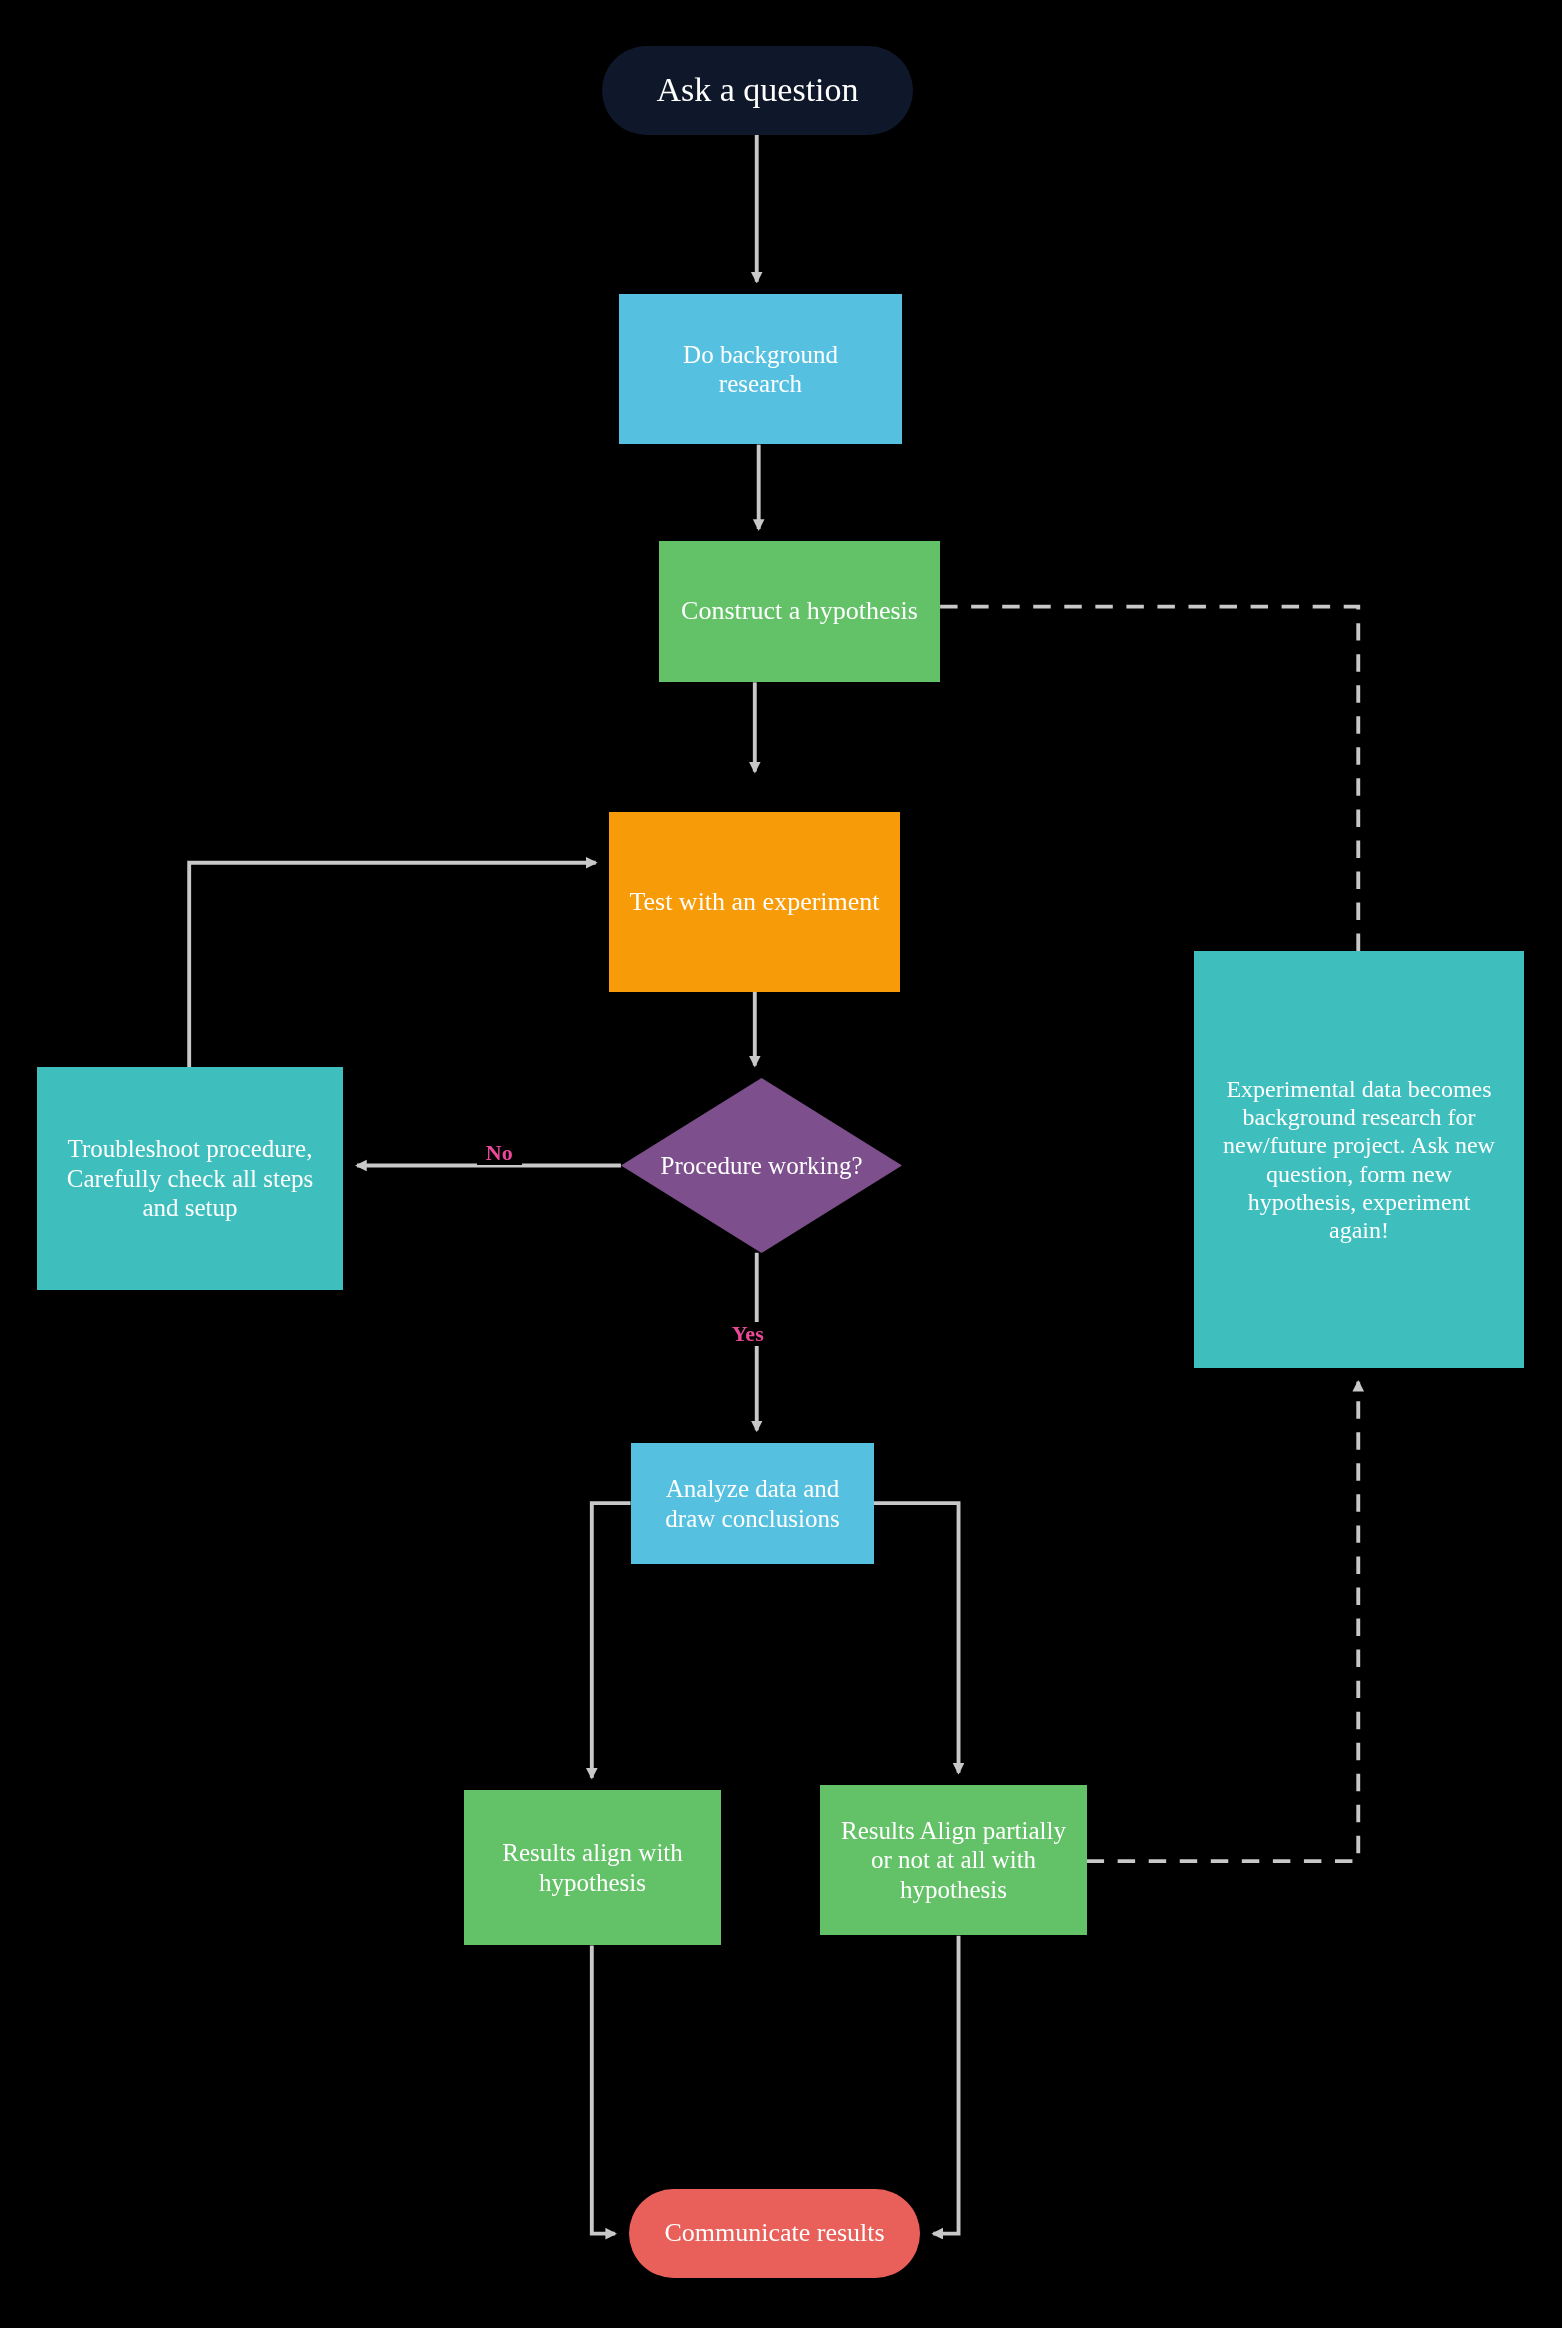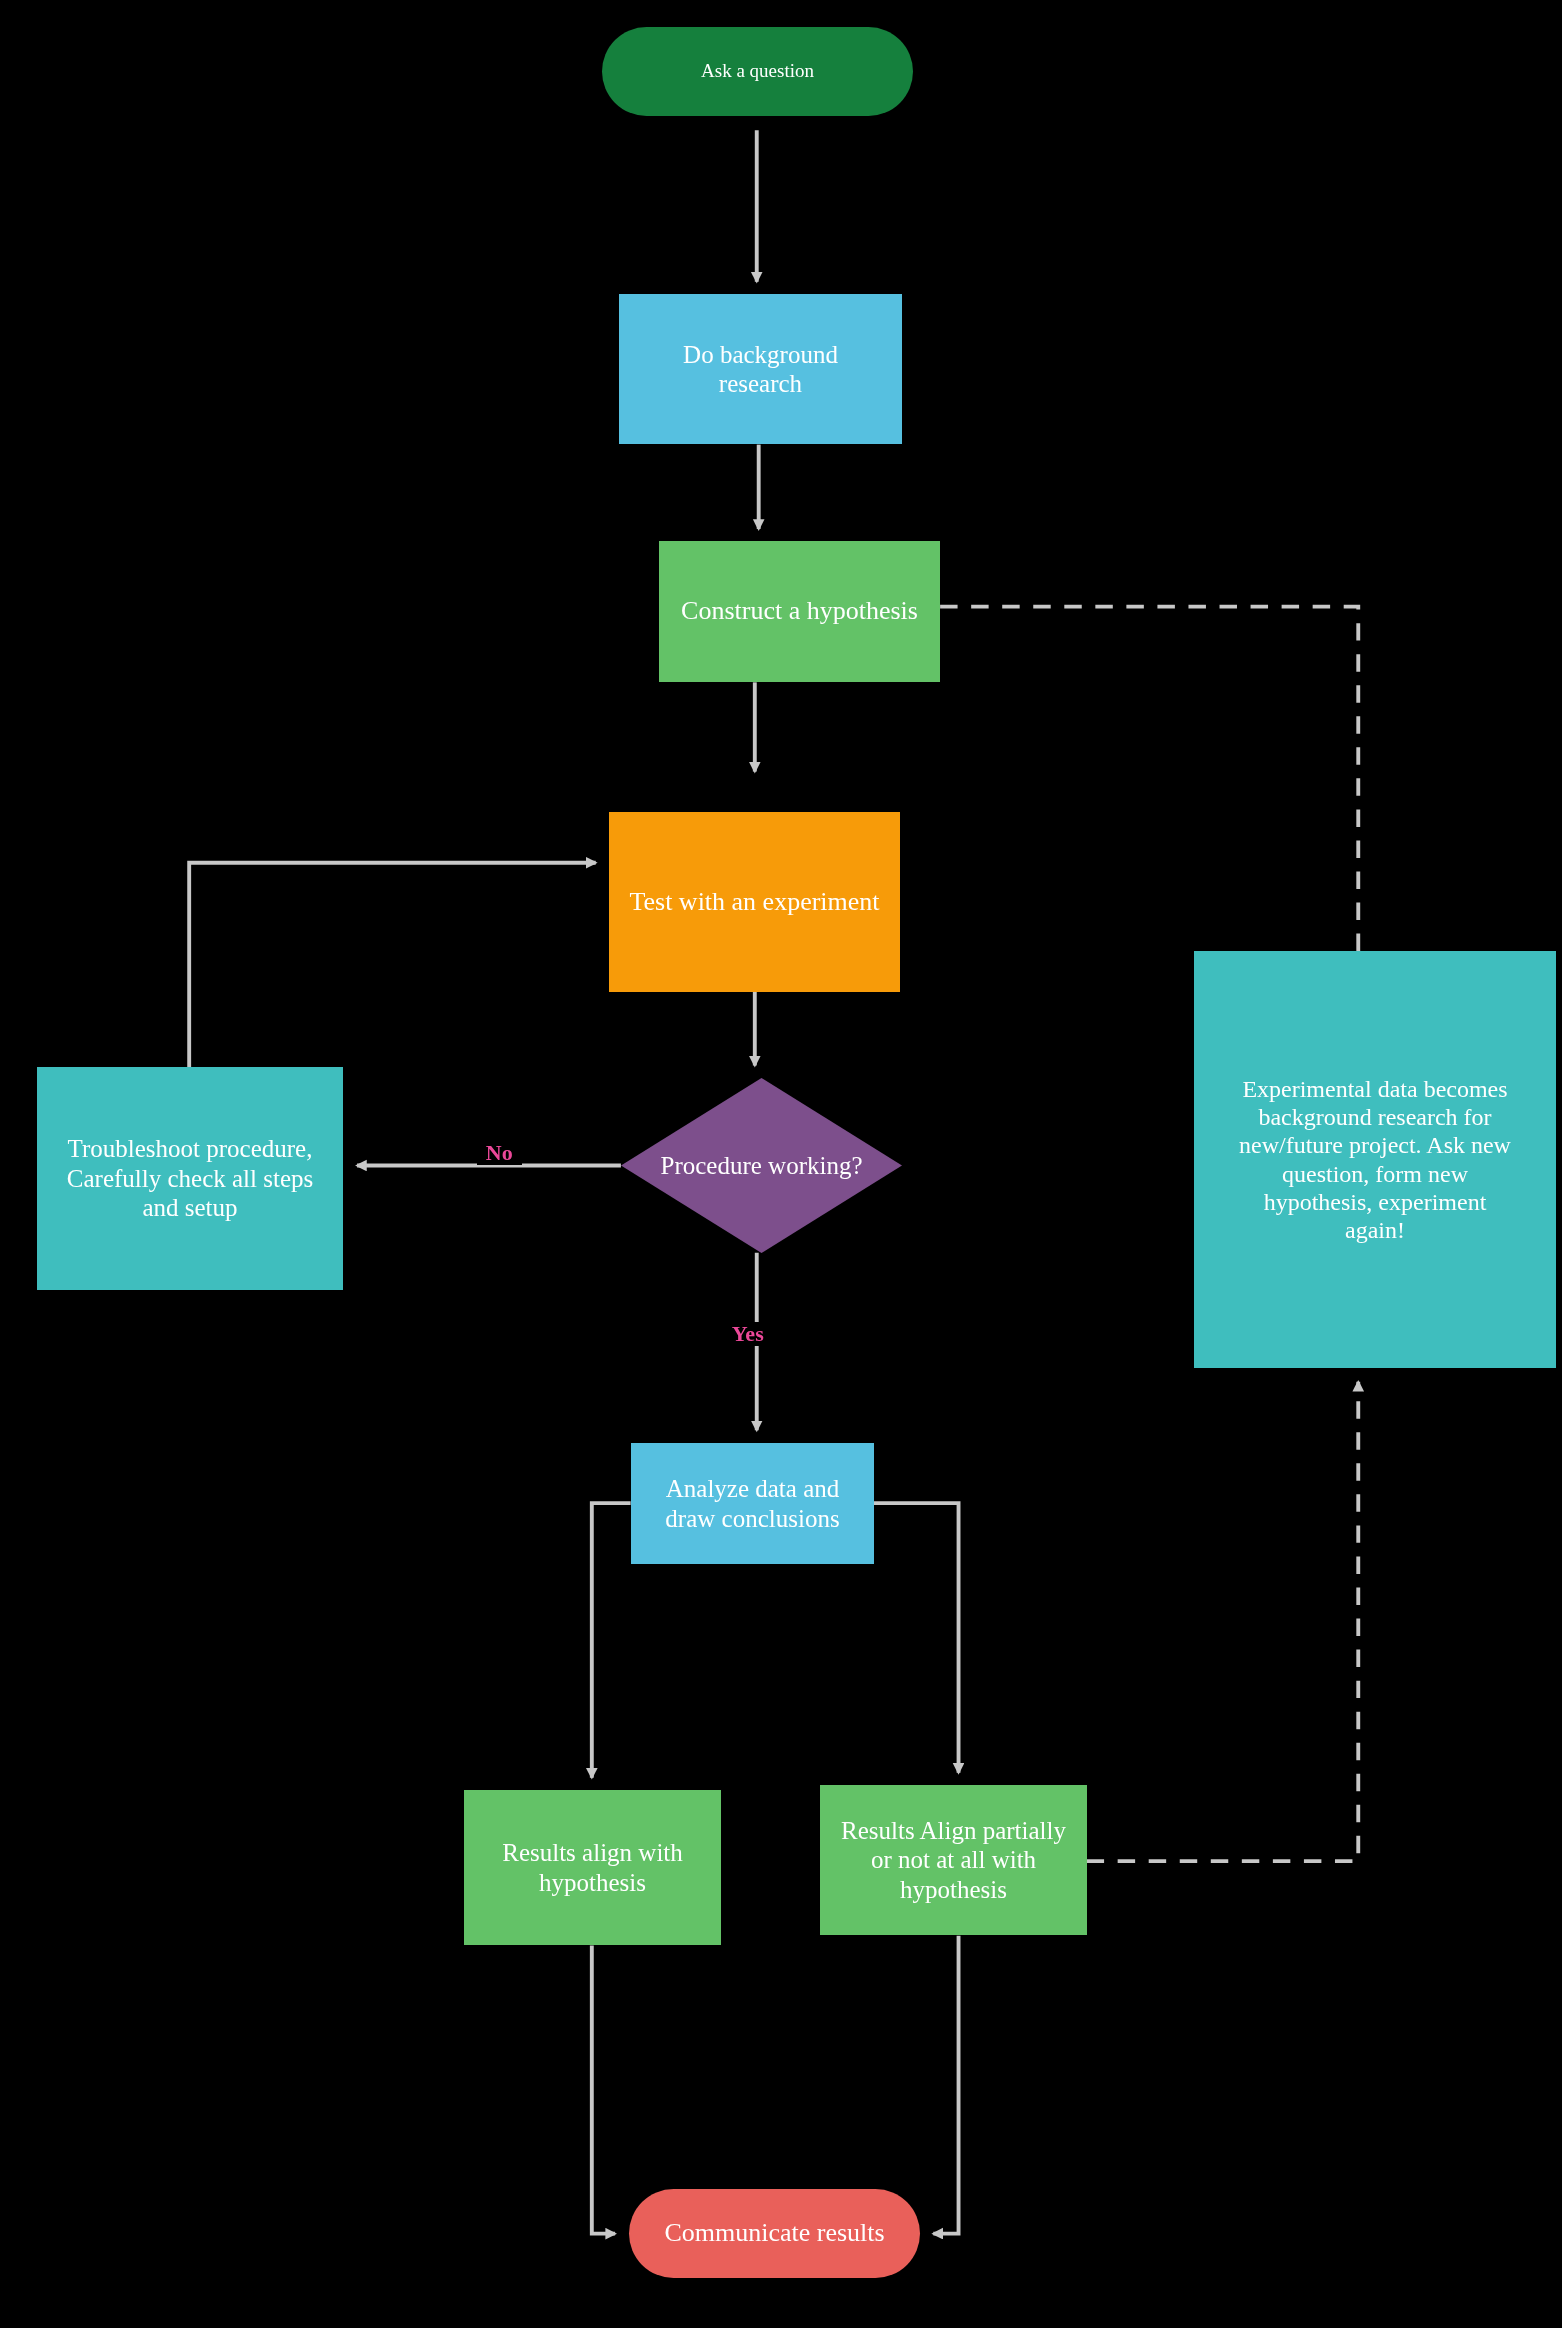--- a/index.html
+++ b/index.html
@@ -127,21 +127,21 @@
 
     <g>
       <path d="M1120,1918 L1400,1918 L1400,1424" stroke="#c8c8c8" stroke-width="4" fill="none" stroke-dasharray="18,14" marker-end="url(#arrow)"></path>
     </g>
 
     <g>
       <path d="M1400,980 L1400,625 L935,625" stroke="#c8c8c8" stroke-width="4" fill="none" stroke-dasharray="18,14" marker-end="url(#arrow)"></path>
     </g>
   </svg>
 
-  <div class="node n-stadium" style="left:602px; top:27px; width:311px; height:89px; background:#15803d; font-size:19px;">
+  <div class="node n-stadium" style="left:602px; top:46px; width:311px; height:89px; background:#0f172a; font-size:34px;">
     <span class="label">Ask a question</span>
   </div>
 
   <div class="node n-rect" style="left:619px; top:294px; width:283px; height:150px; background:#56c0e0; font-size:25px;">
     <span class="label">Do background
 research</span>
   </div>
 
   <div class="node n-rect" style="left:611px; top:541px; width:281px; height:141px; background:#63c267; font-size:26px;margin-left:48px;">
     <span class="label">Construct a hypothesis</span>
@@ -157,21 +157,21 @@
     </svg>
     <span class="label">Procedure working?</span>
   </div>
 
   <div class="node n-rect" style="left:37px; top:1067px; width:306px; height:223px; background:#3fbebe; font-size:25px;">
     <span class="label">Troubleshoot procedure,
 Carefully check all steps
 and setup</span>
   </div>
 
-  <div class="node n-rect" style="left:1194px; top:951px; width:362px; height:417px; background:#3fbebe; font-size:24px;">
+  <div class="node n-rect" style="left:1194px; top:951px; width:330px; height:417px; background:#3fbebe; font-size:24px;">
     <span class="label">Experimental data becomes
 background research for
 new/future project. Ask new
 question, form new
 hypothesis, experiment
 again!</span>
   </div>
 
   <div class="node n-rect" style="left:631px; top:1443px; width:243px; height:121px; background:#56c0e0; font-size:25px;">
     <span class="label">Analyze data and

